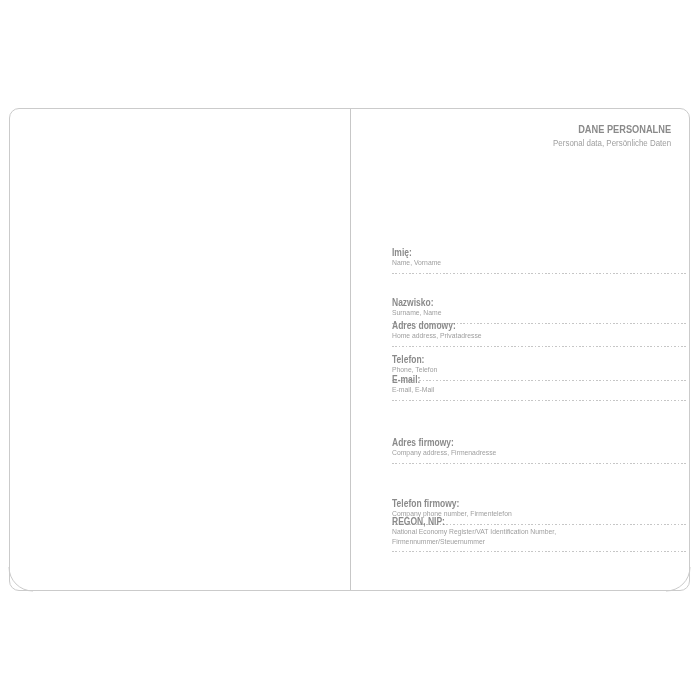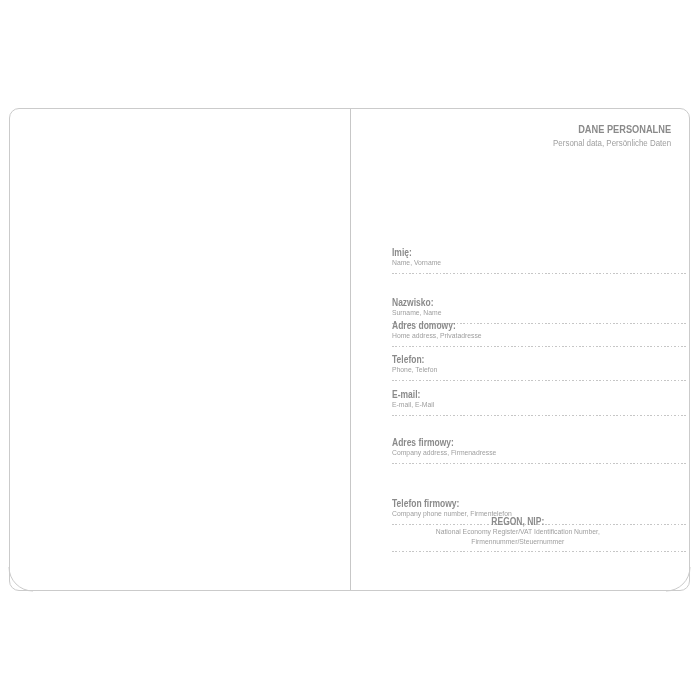--- a/index.html
+++ b/index.html
@@ -27,21 +27,21 @@
   .title{
     font-size:10.5px;font-weight:bold;color:var(--label);line-height:12px;
     white-space:nowrap;transform:scaleX(0.88);transform-origin:100% 0;
   }
   .subtitle{
     font-size:9px;color:var(--sublabel);line-height:11px;margin-top:3px;
     white-space:nowrap;transform:scaleX(0.88);transform-origin:100% 0;
   }
   .fields{position:absolute;left:358px;top:0;width:296px;}
   .field-group{position:absolute;left:0;width:296px;height:27px;margin-left:24px;}
-  .field-group.tall{height:36px;text-align:center;}
+  .field-group.tall{height:36px;}
   .flabel{
     font-size:10px;font-weight:bold;color:var(--label);line-height:11px;
     white-space:nowrap;transform:scaleX(0.85);transform-origin:0 0;
   }
   .fsub{
     font-size:8px;color:var(--sublabel);line-height:10px;
     white-space:nowrap;transform:scaleX(0.85);transform-origin:0 0;
   }
   .rule{
     position:absolute;left:0;top:26px;width:296px;height:1px;
@@ -88,21 +88,21 @@
         <div class="fsub">Home address, Privatadresse</div>
         <div class="rule"></div>
       </div>
 
       <div class="field-group" style="top:245px">
         <div class="flabel">Telefon:</div>
         <div class="fsub">Phone, Telefon</div>
         <div class="rule"></div>
       </div>
 
-      <div class="field-group" style="top:280px">
+      <div class="field-group" style="top:265px">
         <div class="flabel">E-mail:</div>
         <div class="fsub">E-mail, E-Mail</div>
         <div class="rule"></div>
       </div>
 
       <div class="field-group" style="top:328px">
         <div class="flabel">Adres firmowy:</div>
         <div class="fsub">Company address, Firmenadresse</div>
         <div class="rule"></div>
       </div>

